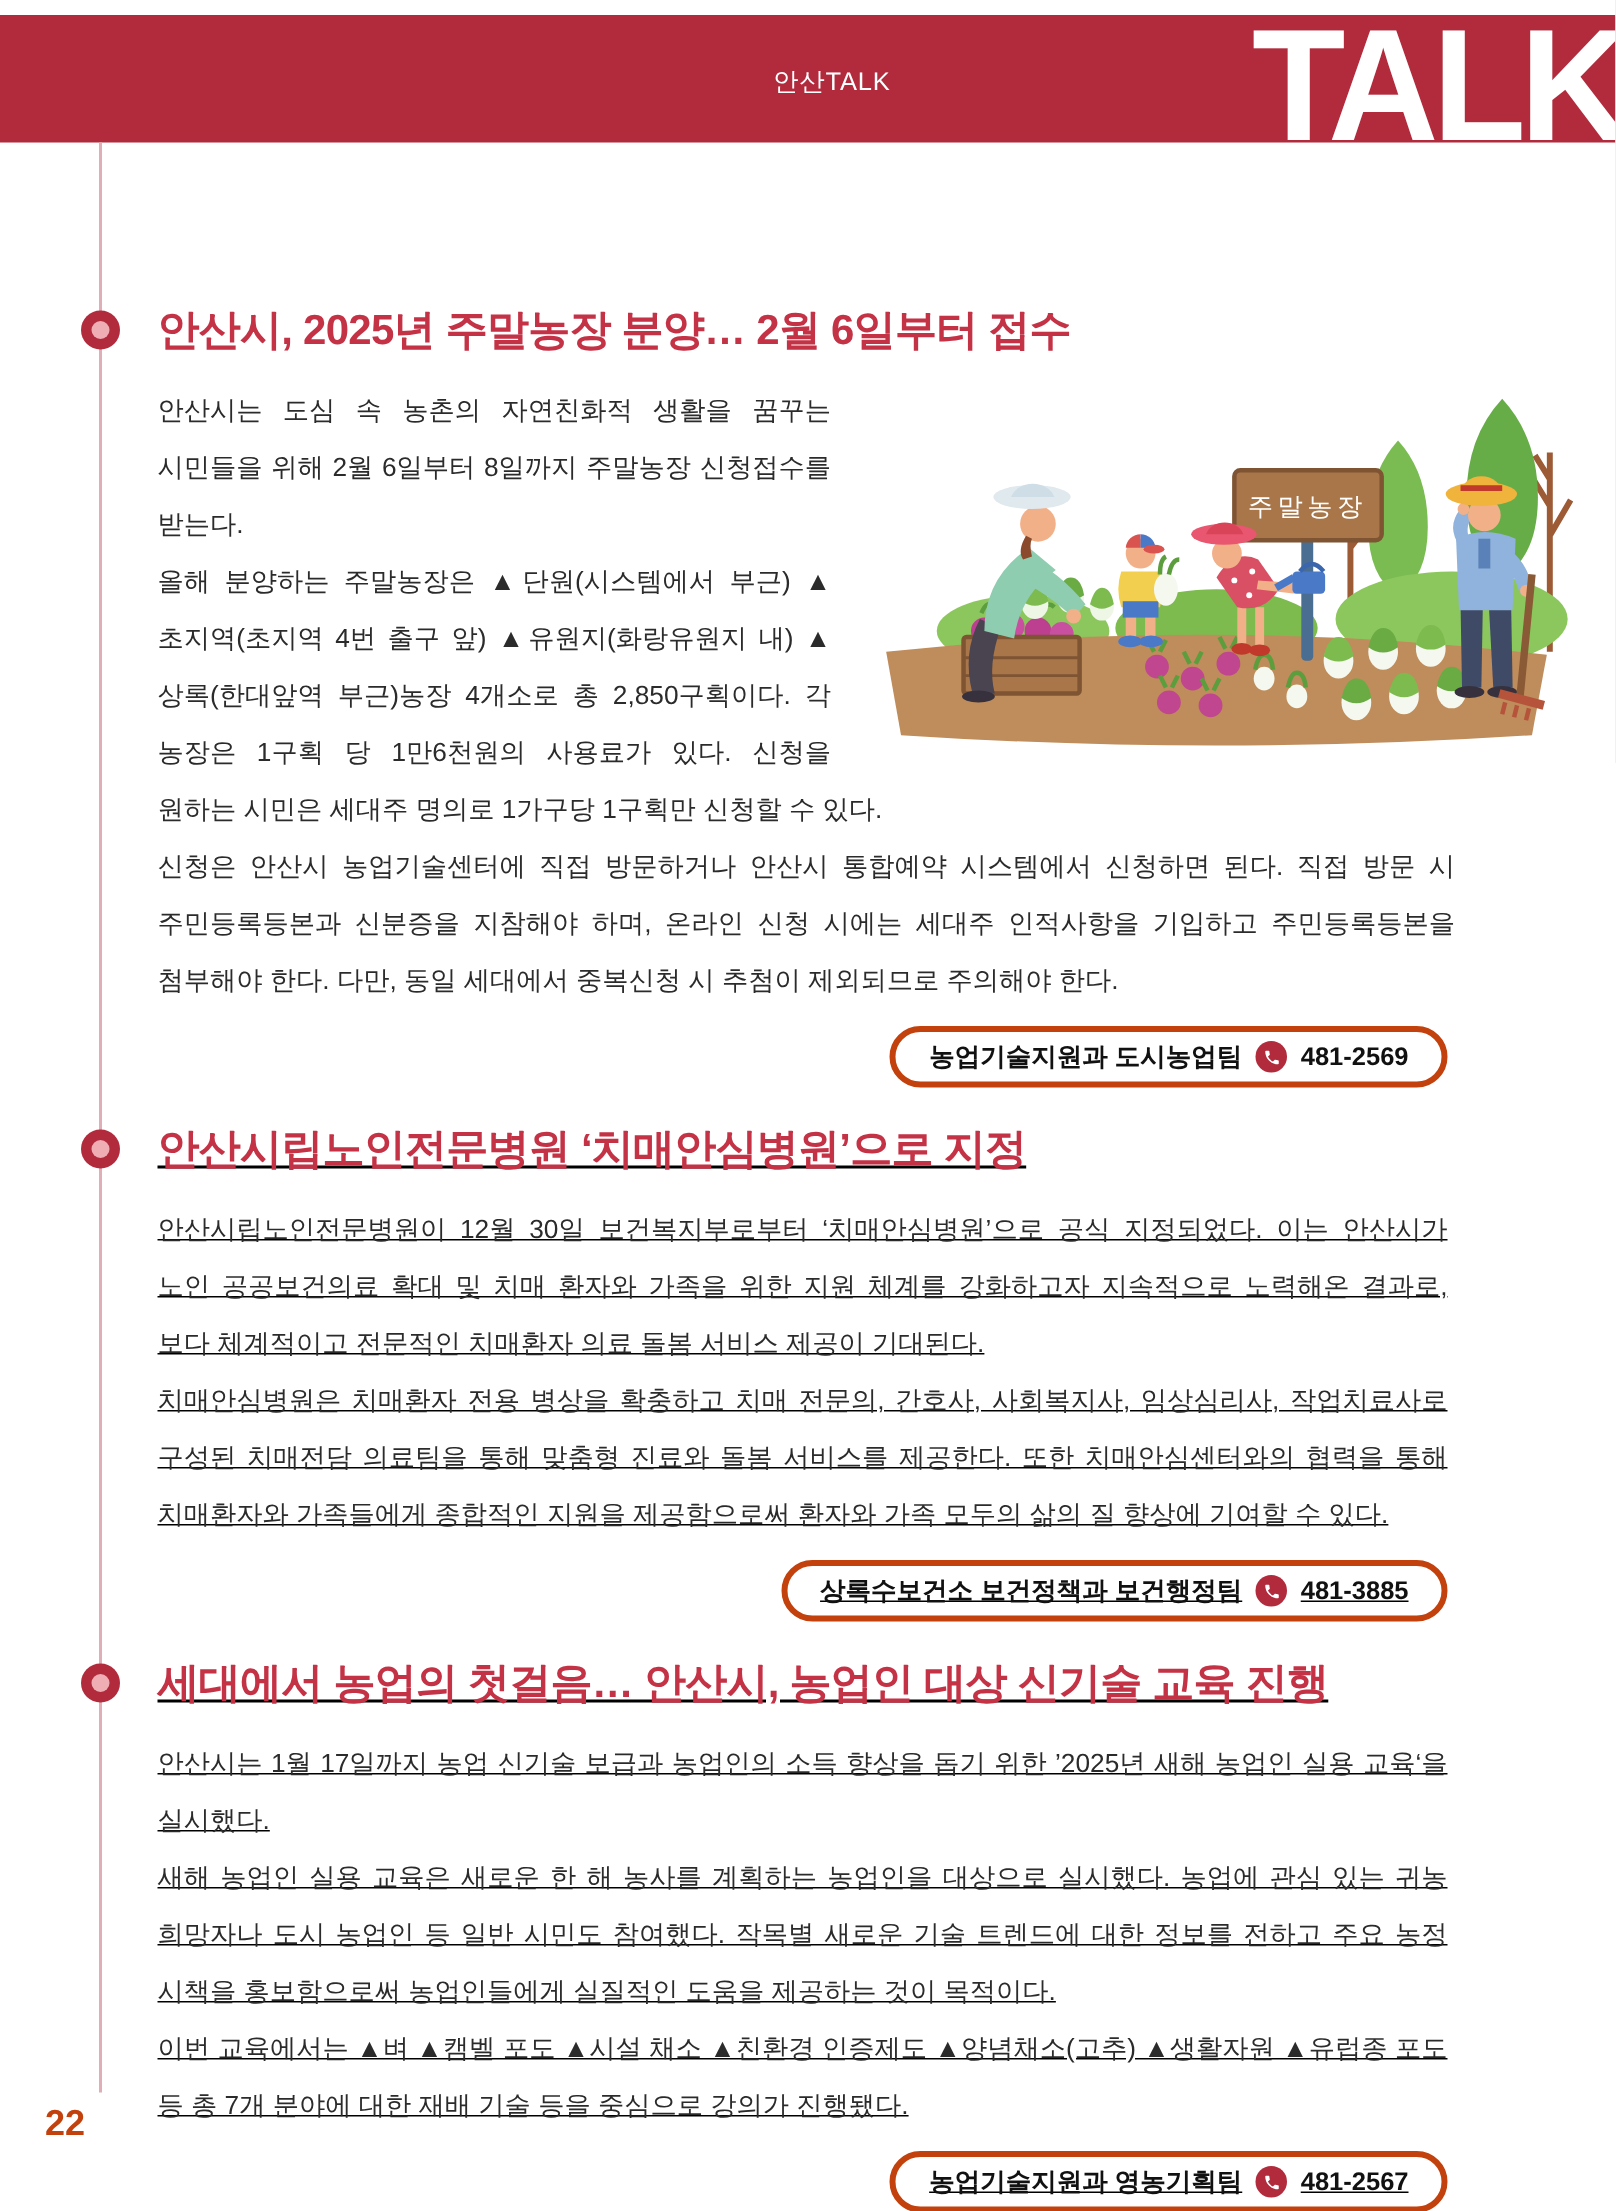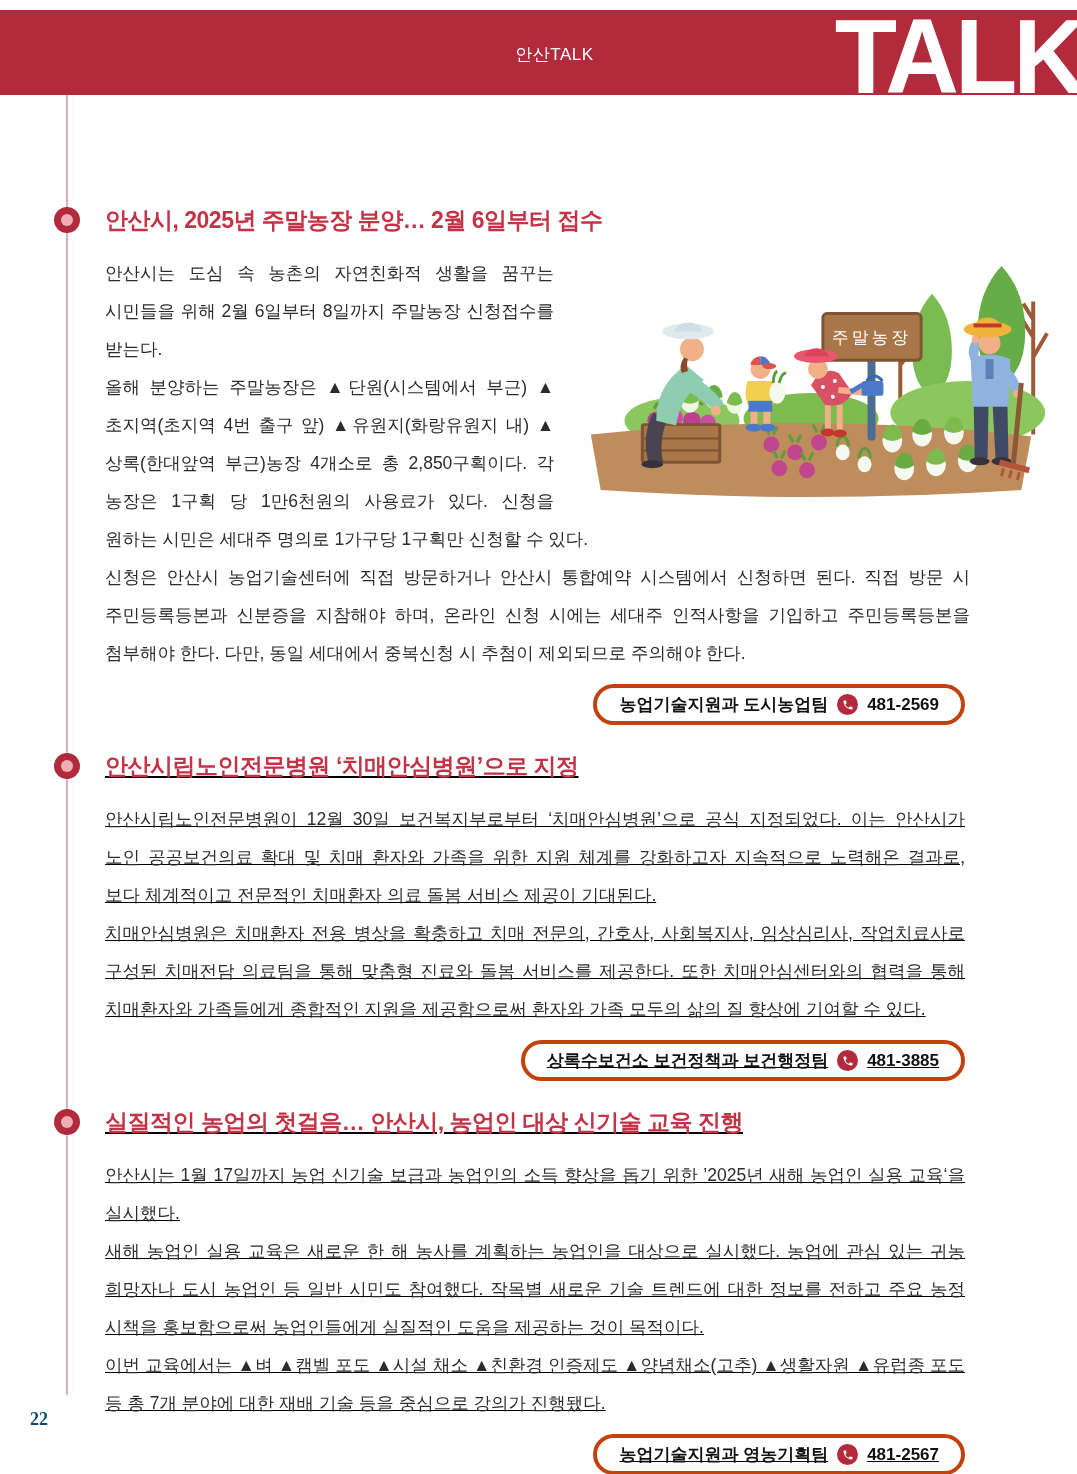--- a/index.html
+++ b/index.html
@@ -37,21 +37,21 @@
     position: absolute; left: 66px; top: 95px;
     width: 2px; height: 1300px;
     background: #e0aeb6;
   }
   
   .content { position: absolute; left: 105px; top: 200px; width: 945px; }
   .article { position: relative; }
   .headline {
     position: relative;
     margin: 0; padding: 0;
-    font-size: 23px; font-weight: 800;
+    font-size: 28px; font-weight: 800;
     line-height: 40px;
     color: #c43246;
     letter-spacing: -0.5px;
   }
   .hl-bullet {
     position: absolute; left: -51px; top: 7px;
     width: 26px; height: 26px; border-radius: 50%;
     background: #b12b3d;
     display: flex; align-items: center; justify-content: center;
   }
@@ -85,21 +85,21 @@
   }
   .phone-badge {
     width: 21px; height: 21px; border-radius: 50%;
     background: #b12b3d;
     display: inline-flex; align-items: center; justify-content: center;
     flex: 0 0 auto;
   }
   .gap1 { margin-top: 21px; text-decoration: underline; }
   .page-number {
     position: absolute; left: 30px; bottom: 44px;
-    font-size: 18px; font-weight: bold; color: #0c4a6e; font-family: Liberation Serif, serif;
+    font-size: 24px; font-weight: bold; color: #c2410c;
   }
 </style>
 </head>
 <body>
 
 <div class="page">
 
   <header class="band">
     <div class="band-title">안산TALK</div>
     <div class="talk-logo">TALK</div>
@@ -326,21 +326,21 @@
           <span>481-3885</span>
         </div>
       </div>
     </section>
 
     <section class="article a23 gap1">
       <h2 class="headline">
         <span class="hl-bullet">
             <span class="hl-bullet-inner"></span>
           </span>
-        <span>실질적인 농업의 첫걸음… 안산시, 농업인 대상 신기술 교육 진행</span>
+        <span>세대에서 농업의 첫걸음… 안산시, 농업인 대상 신기술 교육 진행</span>
       </h2>
       <div class="body">
         <p>안산시는 1월 17일까지 농업 신기술 보급과 농업인의 소득 향상을 돕기 위한 ’2025년 새해 농업인 실용 교육‘을 실시했다.</p>
         <p>새해 농업인 실용 교육은 새로운 한 해 농사를 계획하는 농업인을 대상으로 실시했다. 농업에 관심 있는 귀농 희망자나 도시 농업인 등 일반 시민도 참여했다. 작목별 새로운 기술 트렌드에 대한 정보를 전하고 주요 농정 시책을 홍보함으로써 농업인들에게 실질적인 도움을 제공하는 것이 목적이다.</p>
         <p>이번 교육에서는 ▲벼 ▲캠벨 포도 ▲시설 채소 ▲친환경 인증제도 ▲양념채소(고추) ▲생활자원 ▲유럽종 포도 등 총 7개 분야에 대한 재배 기술 등을 중심으로 강의가 진행됐다.</p>
       </div>
       <div class="contact-row">
         <div class="contact-pill">
           <span>농업기술지원과 영농기획팀</span>
           <span class="phone-badge">

